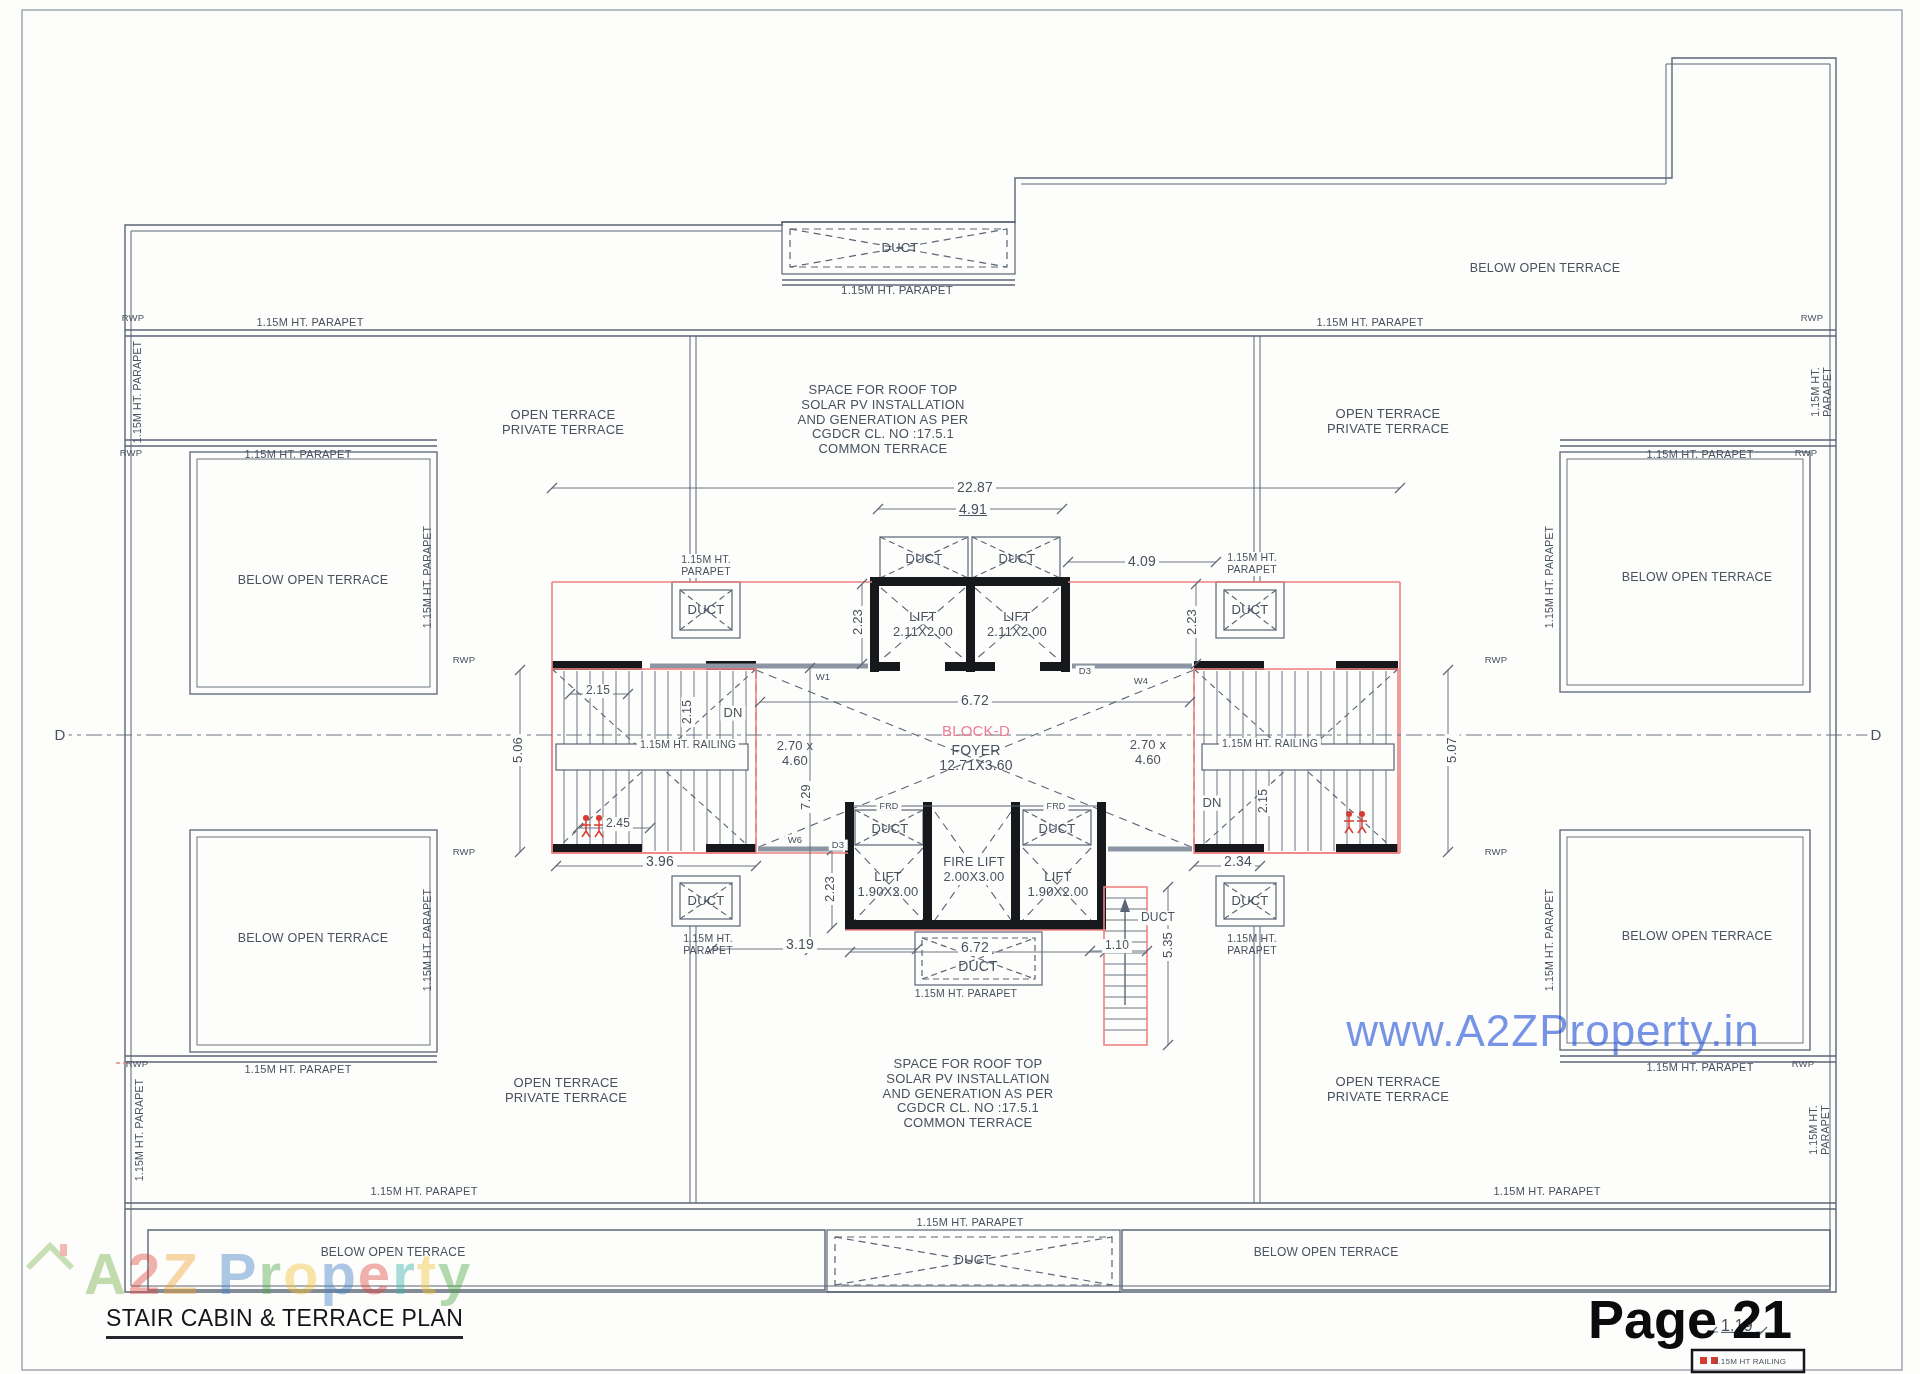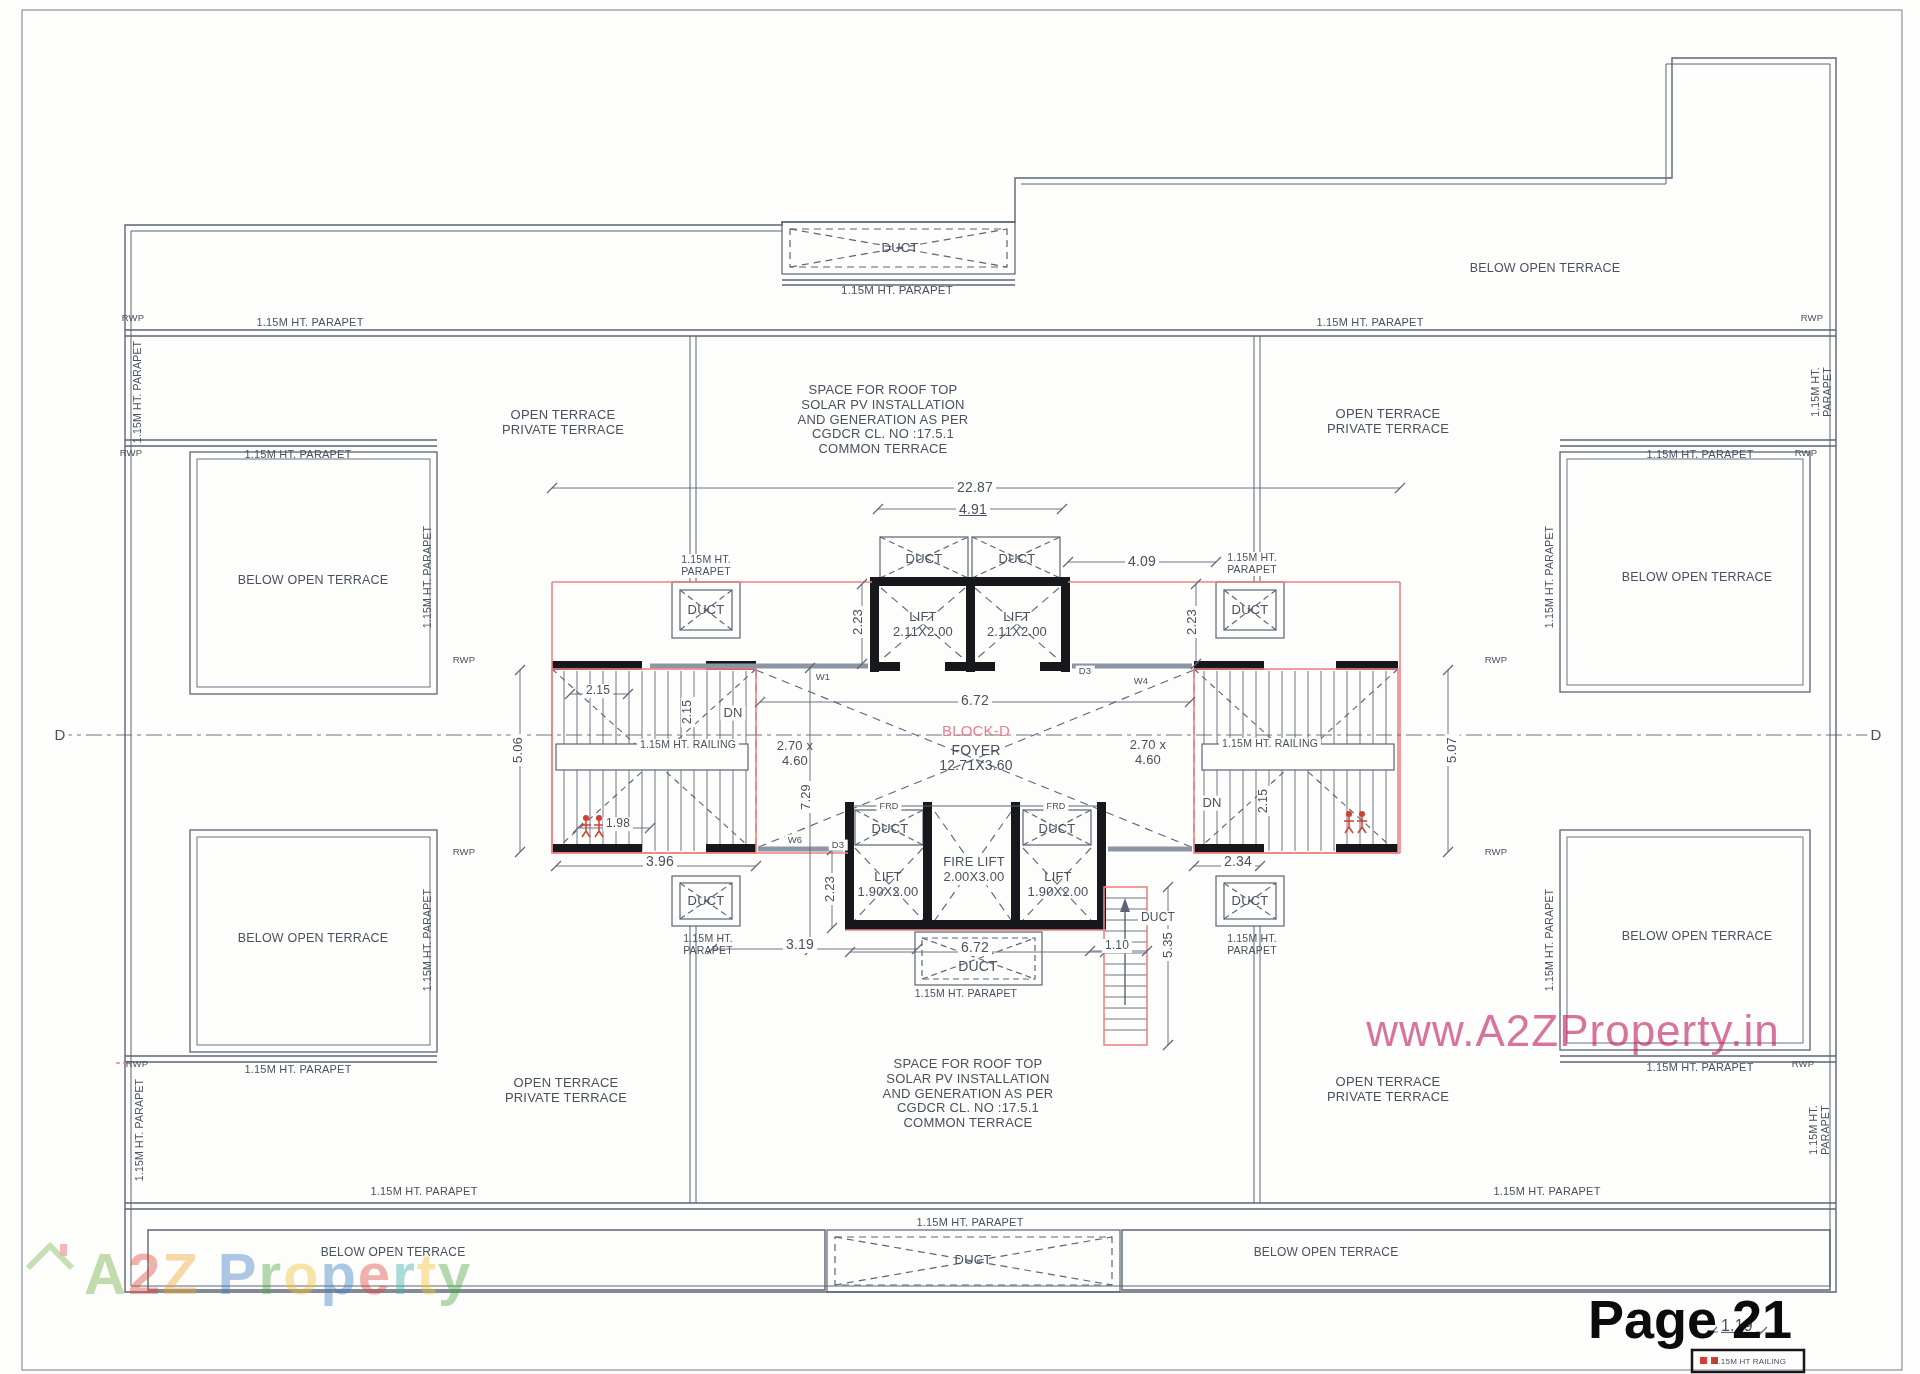--- a/index.html
+++ b/index.html
@@ -10,21 +10,21 @@
   .plbl{position:absolute;color:#49525f;white-space:pre-line;text-align:center;line-height:1.14;
         letter-spacing:.2px;transform:translate(-50%,-50%);}
   .wbg{background:#fdfdfc;padding:0 3px;}
   .sheet-label{position:absolute;left:106px;top:1305px;font-size:23px;color:#14161a;
         border-bottom:3px solid #23262c;padding-bottom:4px;letter-spacing:.4px;}
   .main-title{position:absolute;left:500px;top:1288px;font-size:54px;font-weight:600;color:#0a0b0d;
         letter-spacing:-0.5px;white-space:nowrap;}
   .page-label{position:absolute;left:1588px;top:1288px;font-size:54px;font-weight:600;color:#0a0b0d;
         white-space:nowrap;}
   .wm-center{position:absolute;left:1553px;top:1031px;transform:translate(-50%,-50%);
-        font-size:44px;color:#be185d;opacity:.6;letter-spacing:1px;white-space:nowrap;margin-left:20px;}
+        font-size:44px;color:#1d4ed8;opacity:.6;letter-spacing:1px;white-space:nowrap;}
   .brand{position:absolute;left:24px;top:1240px;font-size:58px;font-weight:bold;opacity:.42;
         letter-spacing:2px;white-space:nowrap;display:flex;}
   .brand svg{margin-right:4px;}
 </style>
 </head>
 <body>
 
 <div class="page">
 
   <svg class="linework" width="1920" height="1374" viewBox="0 0 1920 1374">
@@ -245,21 +245,21 @@
       <span class="plbl" style="left: 1148px; top: 753px; font-size: 13px; transform: translate(-50%, -50%);">2.70 x
 4.60</span>
       <span class="plbl wbg" style="left: 806px; top: 797px; font-size: 13px; transform: translate(-50%, -50%) rotate(-90deg);">7.29</span>
       <span class="plbl wbg" style="left: 823px; top: 677px; font-size: 9.5px; transform: translate(-50%, -50%);">W1</span>
       <span class="plbl wbg" style="left: 1141px; top: 681px; font-size: 9.5px; transform: translate(-50%, -50%);">W4</span>
       <span class="plbl wbg" style="left: 1085px; top: 671px; font-size: 9.5px; transform: translate(-50%, -50%);">D3</span>
       <span class="plbl wbg" style="left: 1270px; top: 744px; font-size: 10.5px; transform: translate(-50%, -50%);">1.15M HT. RAILING</span>
       <span class="plbl wbg" style="left: 1212px; top: 803px; font-size: 13px; transform: translate(-50%, -50%);">DN</span>
       <span class="plbl wbg" style="left: 1264px; top: 801px; font-size: 12px; transform: translate(-50%, -50%) rotate(-90deg);">2.15</span>
       <span class="plbl wbg" style="left: 1452px; top: 750px; font-size: 13px; transform: translate(-50%, -50%) rotate(-90deg);">5.07</span>
-      <span class="plbl wbg" style="left: 618px; top: 824px; font-size: 12px; transform: translate(-50%, -50%);">1.98</span>
+      <span class="plbl wbg" style="left: 618px; top: 824px; font-size: 12px; transform: translate(-50%, -50%);">2.45</span>
       <span class="plbl wbg" style="left: 795px; top: 840px; font-size: 9.5px; transform: translate(-50%, -50%);">W6</span>
       <span class="plbl wbg" style="left: 838px; top: 845px; font-size: 9.5px; transform: translate(-50%, -50%);">D3</span>
       <span class="plbl" style="left: 464px; top: 852px; font-size: 9.5px; transform: translate(-50%, -50%);">RWP</span>
       <span class="plbl" style="left: 1496px; top: 852px; font-size: 9.5px; transform: translate(-50%, -50%);">RWP</span>
       <span class="plbl wbg" style="left: 660px; top: 862px; font-size: 14px; transform: translate(-50%, -50%);">3.96</span>
       <span class="plbl wbg" style="left: 1238px; top: 862px; font-size: 14px; transform: translate(-50%, -50%);">2.34</span>
       <span class="plbl wbg" style="left: 889px; top: 806px; font-size: 9px; transform: translate(-50%, -50%);">FRD</span>
       <span class="plbl wbg" style="left: 1056px; top: 806px; font-size: 9px; transform: translate(-50%, -50%);">FRD</span>
       <span class="plbl" style="left: 890px; top: 829px; font-size: 13px; transform: translate(-50%, -50%);">DUCT</span>
       <span class="plbl" style="left: 1057px; top: 829px; font-size: 13px; transform: translate(-50%, -50%);">DUCT</span>
@@ -315,14 +315,15 @@
   <div class="wm-center">www.A2ZProperty.in</div>
 
   <div class="brand">
     <svg width="56" height="46" viewBox="0 0 56 46">
       <path d="M4,28 L26,6 L48,28" fill="none" stroke="#6fae3f" stroke-width="6" opacity="0.9"></path>
       <rect x="36" y="4" width="7" height="12" fill="#e0473d" opacity="0.9"></rect>
     </svg>
     <span id="brand-watermark-text"><span style="color: rgb(111, 174, 63);">A</span><span style="color: rgb(224, 71, 61);">2</span><span style="color: rgb(240, 163, 47);">Z</span><span style="color: rgb(0, 0, 0);"> </span><span style="color: rgb(63, 127, 193);">P</span><span style="color: rgb(73, 169, 66);">r</span><span style="color: rgb(243, 196, 49);">o</span><span style="color: rgb(63, 127, 193);">p</span><span style="color: rgb(224, 71, 61);">e</span><span style="color: rgb(53, 177, 168);">r</span><span style="color: rgb(243, 196, 49);">t</span><span style="color: rgb(73, 169, 66);">y</span></span>
   </div>
 
+  <div class="sheet-label">STAIR CABIN &amp; TERRACE PLAN</div>
   <div class="page-label">Page 21</div>
 </div>
 
 </body></html>

